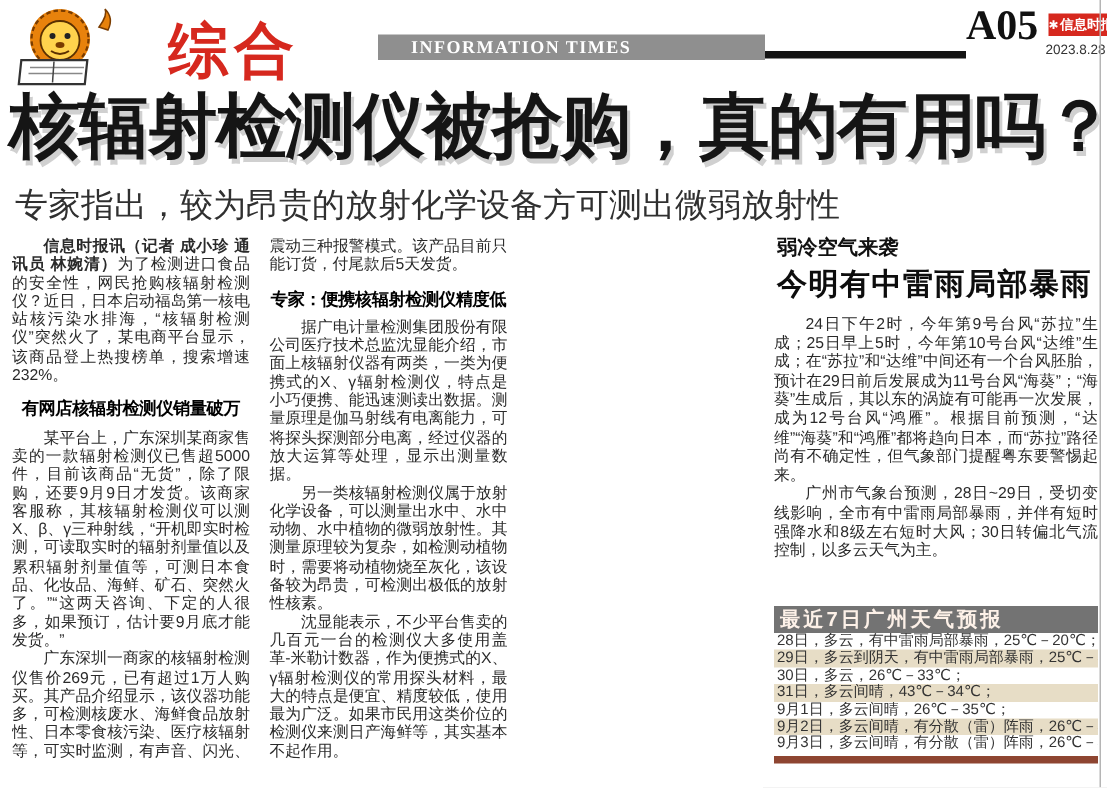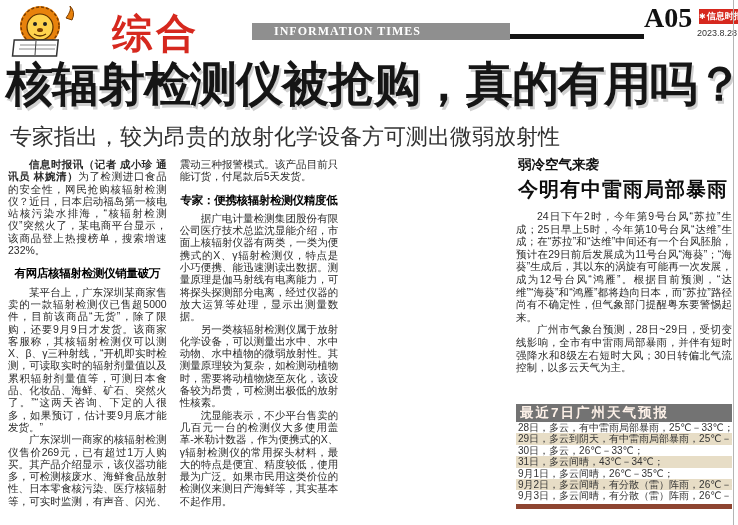--- a/index.html
+++ b/index.html
@@ -91,21 +91,21 @@
 
   <div id="side">
     <div class="kicker">弱冷空气来袭</div>
     <div class="side-title">今明有中雷雨局部暴雨</div>
     <p>24日下午2时，今年第9号台风“苏拉”生成；25日早上5时，今年第10号台风“达维”生成；在“苏拉”和“达维”中间还有一个台风胚胎，预计在29日前后发展成为11号台风“海葵”；“海葵”生成后，其以东的涡旋有可能再一次发展，成为12号台风“鸿雁”。根据目前预测，“达维”“海葵”和“鸿雁”都将趋向日本，而“苏拉”路径尚有不确定性，但气象部门提醒粤东要警惕起来。</p>
     <p>广州市气象台预测，28日~29日，受切变线影响，全市有中雷雨局部暴雨，并伴有短时强降水和8级左右短时大风；30日转偏北气流控制，以多云天气为主。</p>
   </div>
 
   <div id="weather">
     <div class="w-head">最近7日广州天气预报</div>
-    <div class="w-row">28日，多云，有中雷雨局部暴雨，25℃－33℃；</div>
+    <div class="w-row">28日，多云，有中雷雨局部暴雨，25℃－20℃；</div>
     <div class="w-row alt">29日，多云到阴天，有中雷雨局部暴雨，25℃－32℃；</div>
     <div class="w-row">30日，多云，26℃－33℃；</div>
     <div class="w-row alt">31日，多云间晴，43℃－34℃；</div>
     <div class="w-row">9月1日，多云间晴，26℃－35℃；</div>
     <div class="w-row alt">9月2日，多云间晴，有分散（雷）阵雨，26℃－34℃；</div>
     <div class="w-row">9月3日，多云间晴，有分散（雷）阵雨，26℃－34℃。</div>
     <div class="w-foot"></div>
   </div>
 
   <div id="page-edge"></div>

